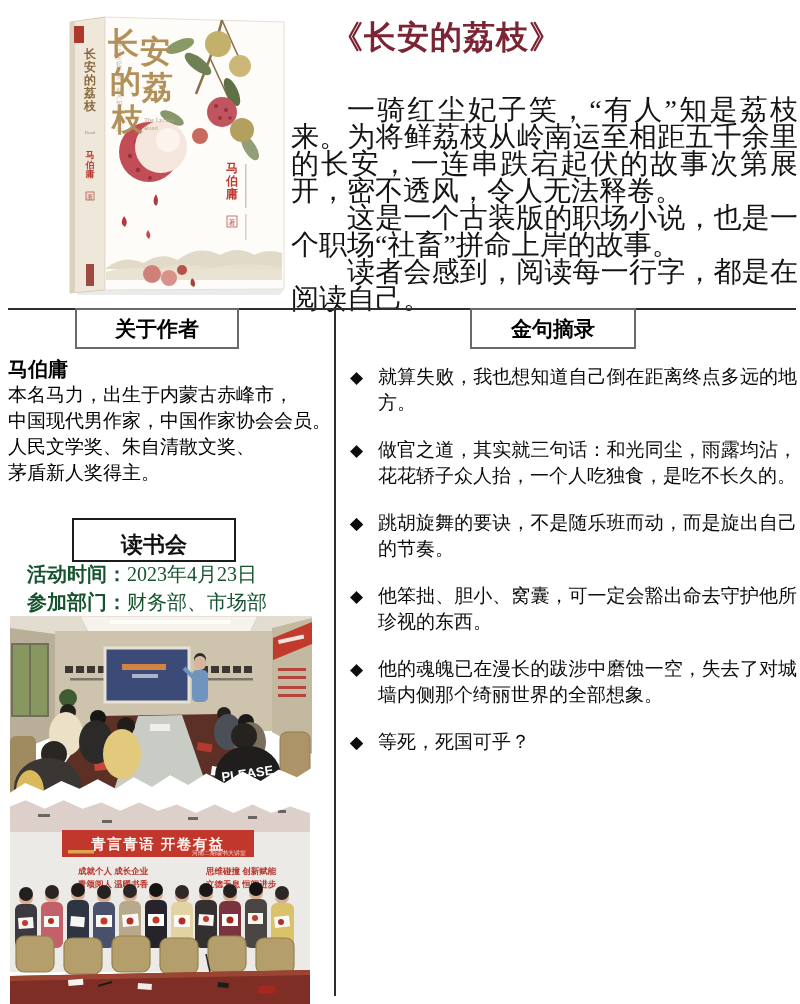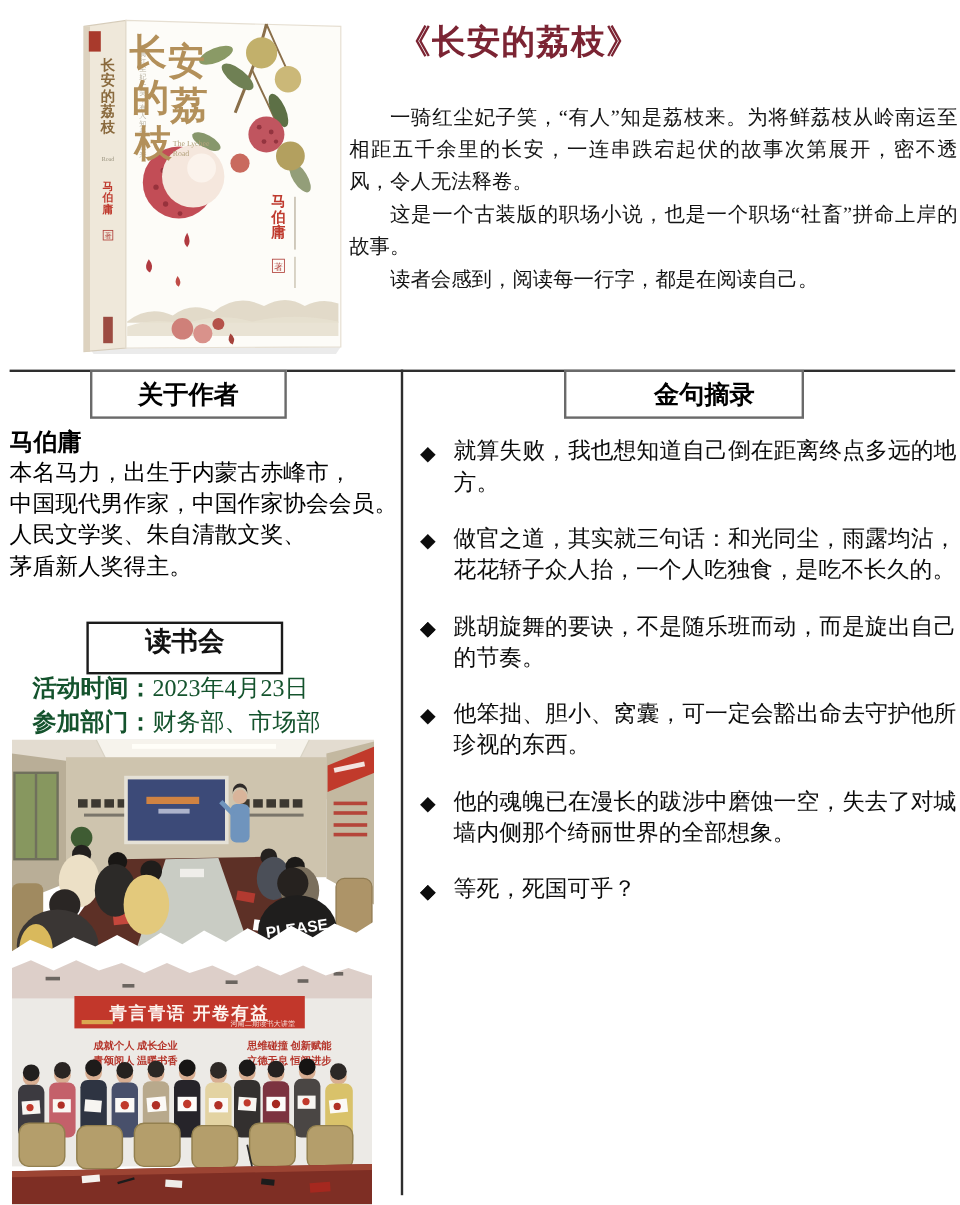--- a/index.html
+++ b/index.html
@@ -4,39 +4,39 @@
 <style>
   html,body{margin:0;padding:0;}
   body{
     width:800px;height:1004px;position:relative;overflow:hidden;background:#fff;
     font-family:"Liberation Serif","DejaVu Serif",serif;color:#111;
   }
   .sans{font-family:"Liberation Sans","DejaVu Sans",sans-serif;}
   .abs{position:absolute;}
 
   
-  .book-title{left:331px;top:16px;font-size:28px;font-weight:bold;color:#7b2433;letter-spacing:1px;}
-  .intro{left:291px;top:84px;width:507px;font-size:17px;line-height:27px;text-align:justify;color:#141414;}
+  .book-title{left:331px;top:16px;font-size:32px;font-weight:bold;color:#7b2433;letter-spacing:1px;}
+  .intro{left:291px;top:96px;width:507px;font-size:28px;line-height:27px;text-align:justify;color:#141414;}
   .intro p{margin:0;text-indent:2em;}
 
   
   .hline{left:8px;top:308px;width:788px;height:2px;background:#2e2e2e;}
   .vline{left:334px;top:308px;width:2px;height:688px;background:#2e2e2e;}
   .hdr-box{background:#fff;border:2px solid #6a6a6a;display:flex;align-items:center;justify-content:center;
            font-size:21px;font-weight:bold;color:#000;}
   .hdr-about{left:75px;top:308px;width:160px;height:37px;}
-  .hdr-quotes{left:470px;top:308px;width:162px;height:37px;padding-left:34px;}
+  .hdr-quotes{left:470px;top:308px;width:162px;height:37px;}
 
   
   .author{left:8px;top:356px;width:328px;font-size:19px;line-height:26px;color:#000;}
   .author .name{font-weight:bold;font-size:20px;}
 
   
   .club-box{left:72px;top:518px;width:160px;height:40px;border:2.5px solid #1b1b1b;background:#fff;
-            display:flex;align-items:flex-start;justify-content:center;font-size:22px;font-weight:bold;}
+            display:flex;align-items:flex-end;justify-content:center;font-size:22px;font-weight:bold;}
   .club-info{left:27px;top:560px;font-size:20px;line-height:28px;color:#14532d;}
   .club-info b{font-family:"Liberation Sans","DejaVu Sans",sans-serif;}
 
   
   .quotes{left:350px;top:364px;width:447px;font-family:"Liberation Sans","DejaVu Sans",sans-serif;
           font-size:19px;line-height:26px;color:#0c0c0c;list-style:none;margin:0;padding:0;}
   .quotes li{position:relative;padding-left:28px;margin-bottom:21px;text-align:justify;}
   .quotes .dmd{position:absolute;left:0;top:1px;font-size:17px;}
 
   

